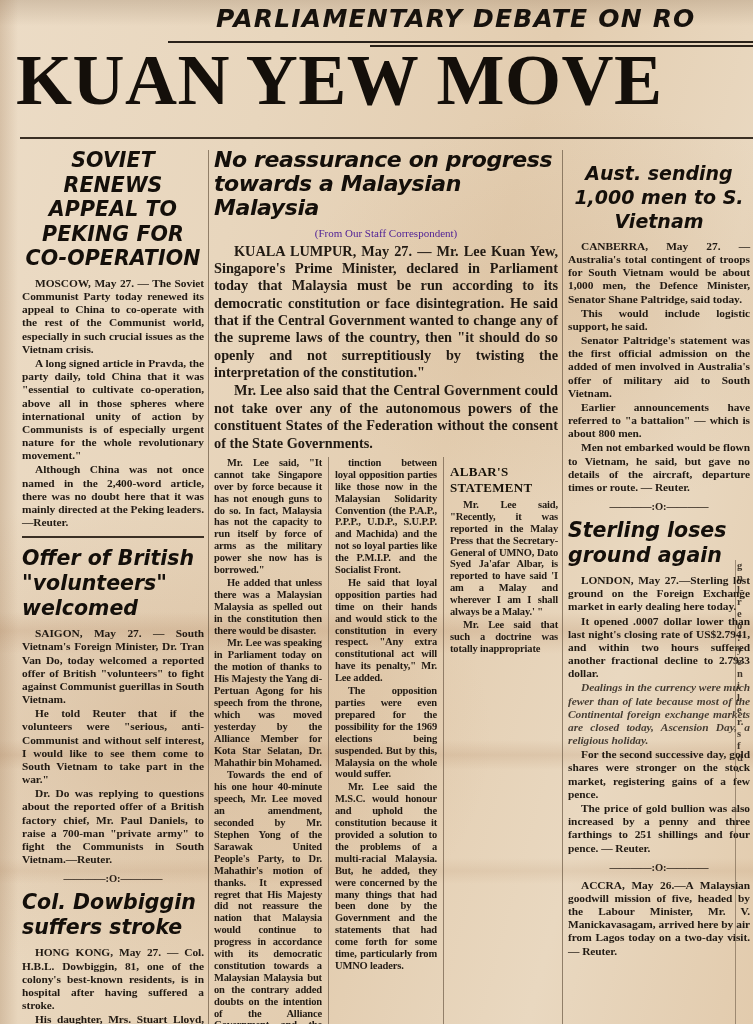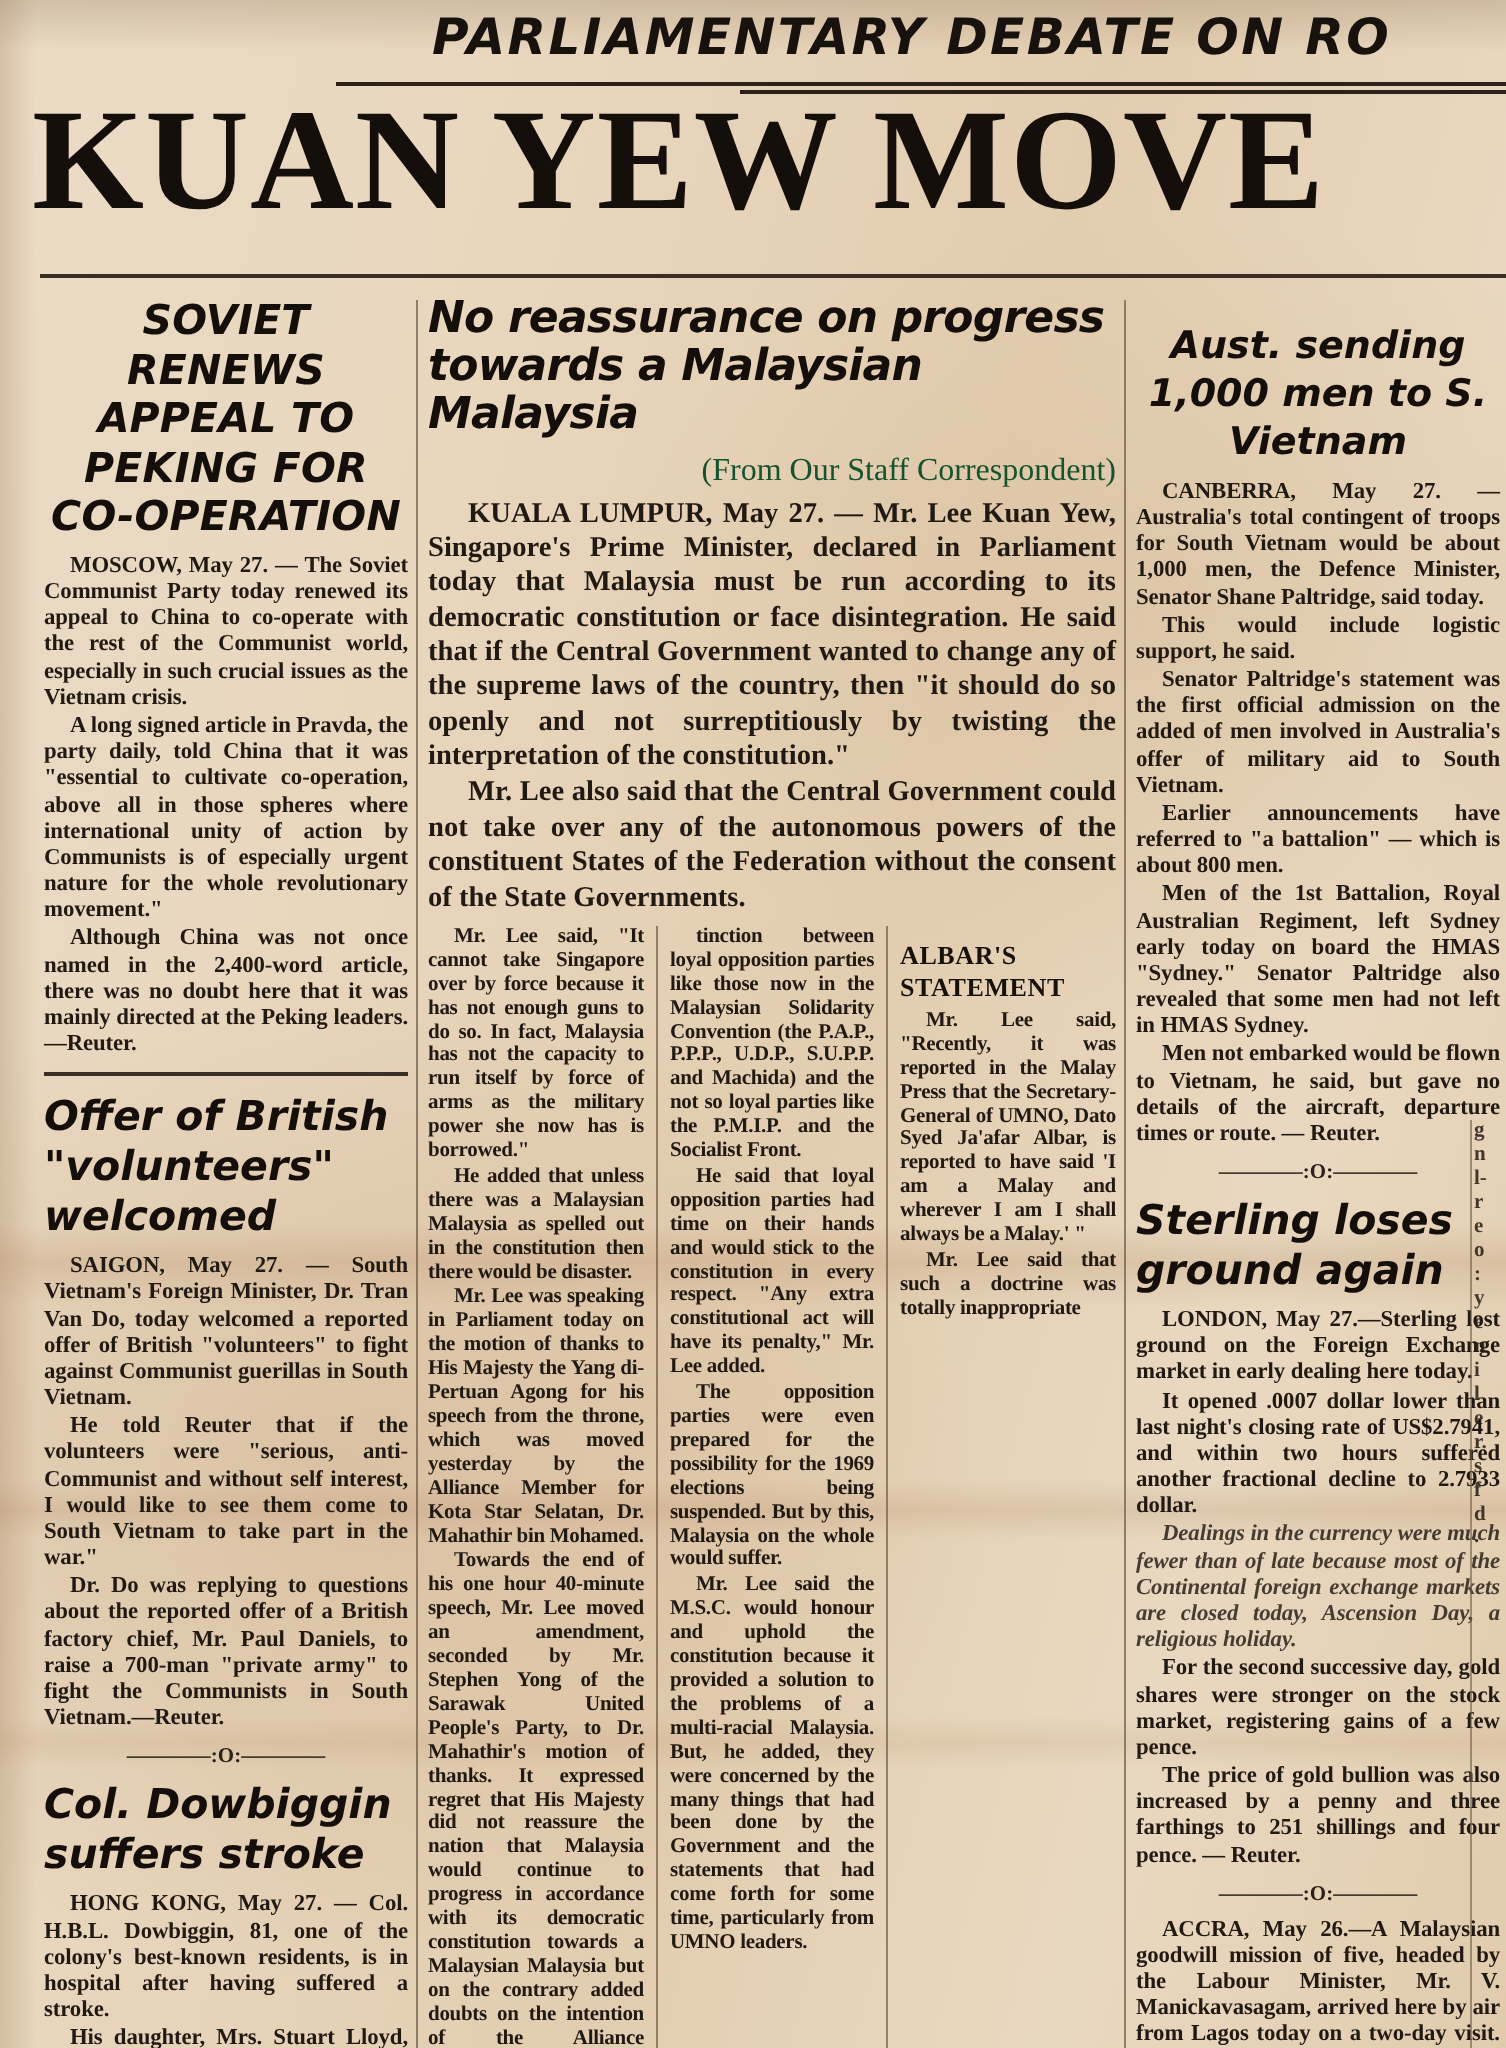--- a/index.html
+++ b/index.html
@@ -65,22 +65,22 @@
     font-family:"DejaVu Sans","Liberation Sans",sans-serif;
     font-weight:bold;font-style:italic;
     color:#140f0a;
   }
   .hl-left{font-size:20.5px;line-height:1.20;letter-spacing:.1px;text-align:center;}
   .hl-mid{font-size:22px;line-height:1.10;letter-spacing:-.4px;text-align:left;margin-bottom:4px;}
   .hl-right{font-size:19px;line-height:1.26;text-align:center;}
   .hl-sub{font-size:20.5px;line-height:1.22;text-align:left;}
 
   .credit{
-    text-align:right;font-size:16px;margin:2px 0 4px 0;
-    font-family:"Liberation Serif",serif;color:#14532d;
+    text-align:center;font-size:11px;margin:2px 0 4px 0;
+    font-family:"Liberation Serif",serif;color:#4c1d95;
   }
 
   
   p.bt{
     margin:0 0 1px 0;
     text-align:justify;
     text-indent:13px;
     font-family:"Liberation Serif","DejaVu Serif",serif;
     color:#211a13;
     hyphens:auto;
@@ -198,21 +198,20 @@
     </div>
   </div>
 
   <div class="col colR">
     <h2 class="hl hl-right">Aust. sending 1,000 men to S. Vietnam</h2>
     <div class="small">
       <p class="bt">CANBERRA, May 27. — Australia's total contingent of troops for South Vietnam would be about 1,000 men, the Defence Minister, Senator Shane Paltridge, said today.</p>
       <p class="bt">This would include logistic support, he said.</p>
       <p class="bt">Senator Paltridge's statement was the first official admission on the added of men involved in Australia's offer of military aid to South Vietnam.</p>
       <p class="bt">Earlier announcements have referred to "a battalion" — which is about 800 men.</p>
-      <p class="bt">Men of the 1st Battalion, Royal Australian Regiment, left Sydney early today on board the HMAS "Sydney." Senator Paltridge also revealed that some men had not left in HMAS Sydney.</p>
       <p class="bt">Men not embarked would be flown to Vietnam, he said, but gave no details of the aircraft, departure times or route. — Reuter.</p>
     </div>
 
     <div class="sep">————:O:————</div>
 
     <h2 class="hl hl-sub">Sterling loses ground again</h2>
     <div class="small">
       <p class="bt">LONDON, May 27.—Sterling lost ground on the Foreign Exchange market in early dealing here today.</p>
       <p class="bt">It opened .0007 dollar lower than last night's closing rate of US$2.7941, and within two hours suffered another fractional decline to 2.7933 dollar.</p>
       <p class="bt fadeblock">Dealings in the currency were much fewer than of late because most of the Continental foreign exchange markets are closed today, Ascension Day, a religious holiday.</p>

